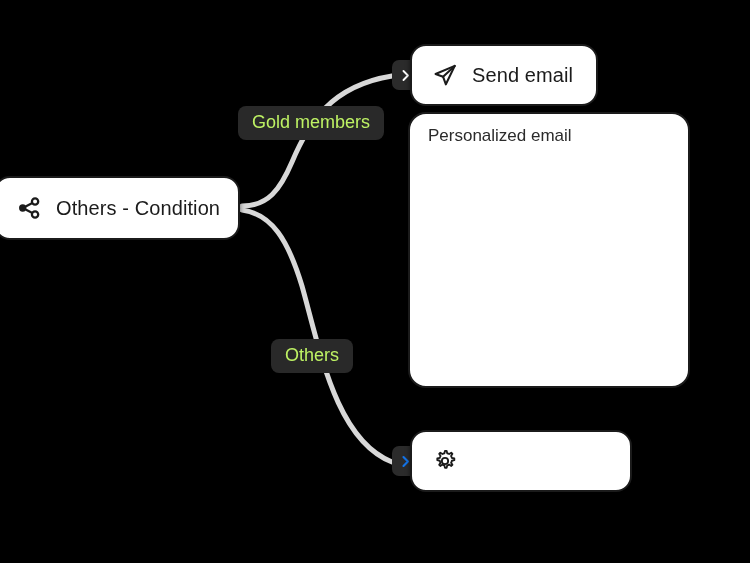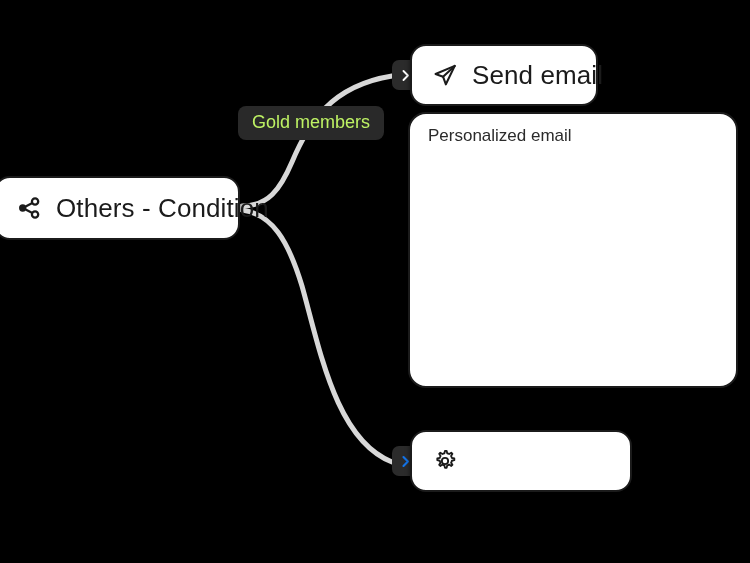--- a/index.html
+++ b/index.html
@@ -38,21 +38,21 @@
   }
   .node-inner {
     display: flex;
     align-items: center;
     gap: 14px;
     padding: 0 20px;
     width: 100%;
     box-sizing: border-box;
   }
   .node-label {
-    font-size: 26px;
+    font-size: 20px;
     color: #1b1b1b;
     white-space: nowrap;
     letter-spacing: .1px;
   }
   .node-icon {
     width: 26px;
     height: 26px;
     flex: 0 0 26px;
     display: block;
   }
@@ -106,21 +106,21 @@
     box-sizing: border-box;
   }
   #pill-gold { left: 238px; top: 106px; }
   #pill-others { left: 271px; top: 339px; }
 
   
   #card-personalized-email {
     position: absolute;
     left: 408px;
     top: 112px;
-    width: 330px;
+    width: 282px;
     height: 276px;
     background: #ffffff;
     border: 2px solid #1b1b1b;
     border-radius: 18px;
     box-sizing: border-box;
     padding: 13px 14px 14px 18px;
     box-shadow: 0 3px 7px rgba(0,0,0,.55);
     display: flex;
   }
   #card-title {
@@ -304,18 +304,21 @@
                    l-1.25 -1.95 1.06 -1.06 1.95 1.25 a7 7 0 0 1 1.8 -0.75 z" fill="none" stroke="#1b1b1b" stroke-width="1.7" stroke-linejoin="round"></path>
           <circle cx="12" cy="12" r="2.9" fill="none" stroke="#1b1b1b" stroke-width="1.7"></circle>
         </svg>
       </span>
     </div>
   </div>
 
   <div class="pill" id="pill-gold">
     <span>Gold members</span>
   </div>
+  <div class="pill" id="pill-others">
+    <span>Others</span>
+  </div>
 
   <div id="card-personalized-email">
     <div id="card-title">Personalized email</div>
   </div>
 
 </div>
 
 </body></html>

